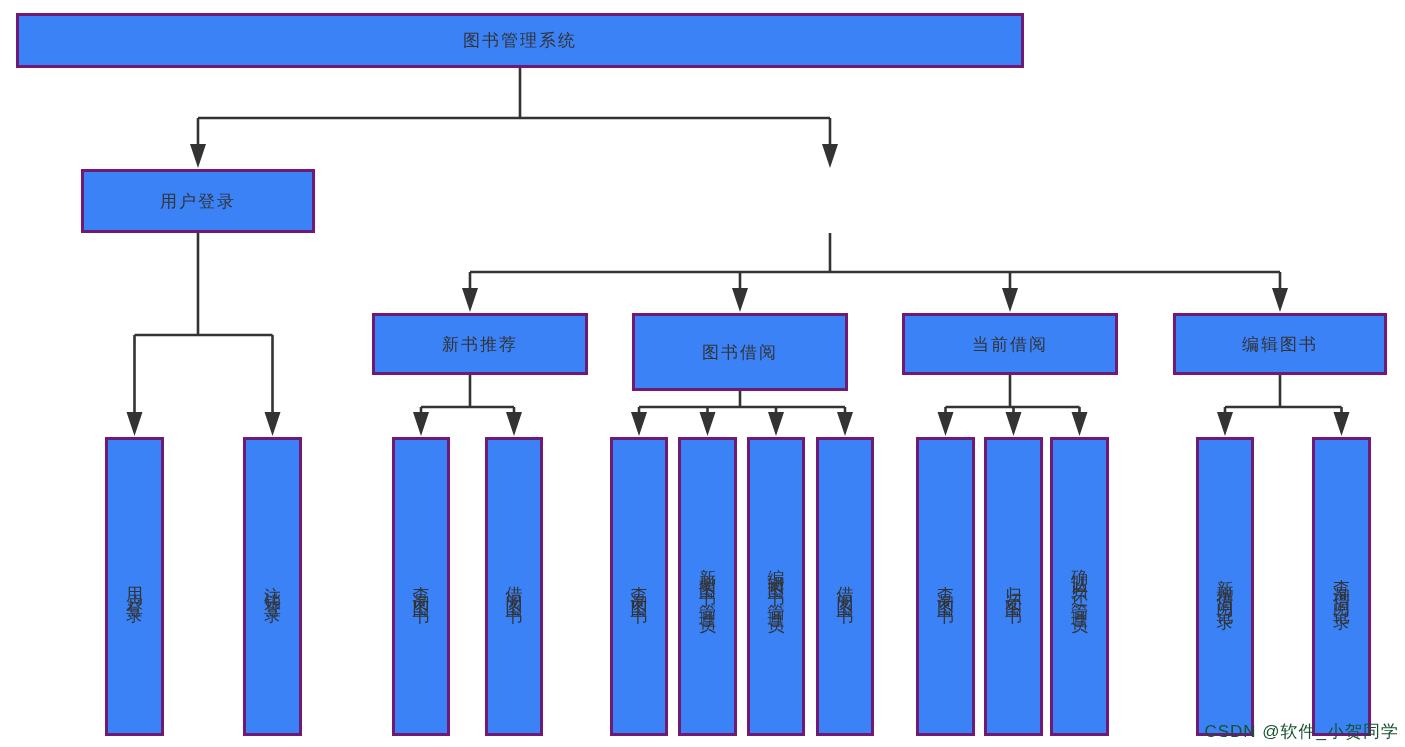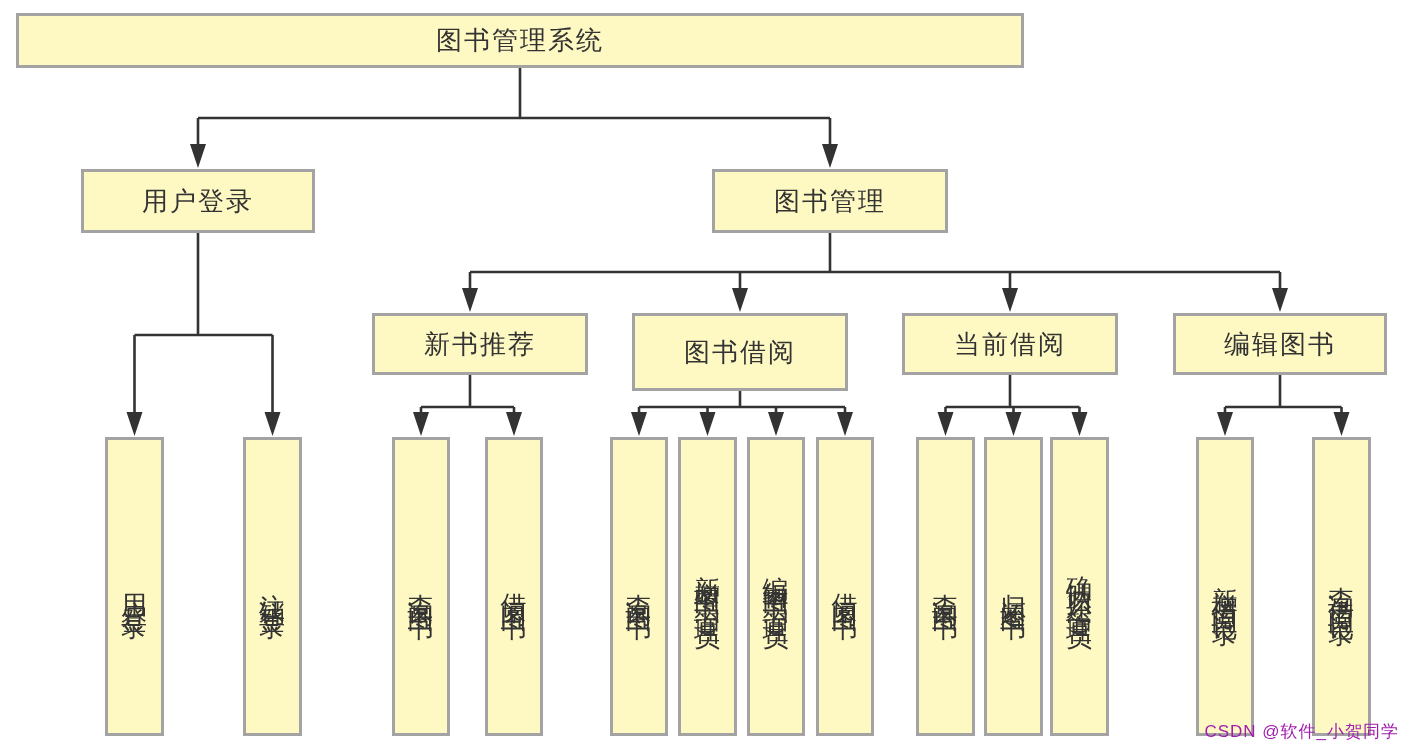--- a/index.html
+++ b/index.html
@@ -12,42 +12,42 @@
     overflow: hidden;
   }
   .connectors {
     position: absolute;
     left: 0; top: 0;
     width: 1405px; height: 747px;
   }
   .node {
     position: absolute;
     box-sizing: border-box;
-    border: 3px solid #a3a3a3;
-    background: #fef9c3;
+    border: 3px solid #701a75;
+    background: #3b82f6;
     display: flex;
     align-items: center;
     justify-content: center;
     color: #333333;
-    font-size: 26px;
+    font-size: 17px;
     letter-spacing: 2px;
     z-index: 2;
   }
   .leaf span {
     writing-mode: vertical-rl;
     text-orientation: mixed;
     letter-spacing: 7px;
     line-height: 1;
     white-space: nowrap;
   }
   .watermark {
     position: absolute;
     right: 6px;
     bottom: 4px;
-    color: #a21caf;
+    color: #14532d;
     font-size: 17px;
     letter-spacing: 1px;
     z-index: 3;
   }
 
   
   .n-root            { left: 16px;   top: 13px;  width: 1008px; height: 55px; }
   .n-user-login      { left: 81px;   top: 169px; width: 234px;  height: 64px; }
   .n-book-mgmt       { left: 712px;  top: 169px; width: 236px;  height: 64px; }
   .n-new-book        { left: 372px;  top: 313px; width: 216px;  height: 62px; }
@@ -97,23 +97,20 @@
              M1225 436 L1217 412 L1233 412 Z  M1341.5 436 L1333.5 412 L1349.5 412 Z" fill="#333333" stroke="none"></path>
   </svg>
 
   <div class="node n-root">
     <span>图书管理系统</span>
   </div>
 
   <div class="node n-user-login">
     <span>用户登录</span>
   </div>
-  <div class="node n-book-mgmt">
-    <span>图书管理</span>
-  </div>
 
   <div class="node n-new-book">
     <span>新书推荐</span>
   </div>
   <div class="node n-book-borrow">
     <span>图书借阅</span>
   </div>
   <div class="node n-current-borrow">
     <span>当前借阅</span>
   </div>

